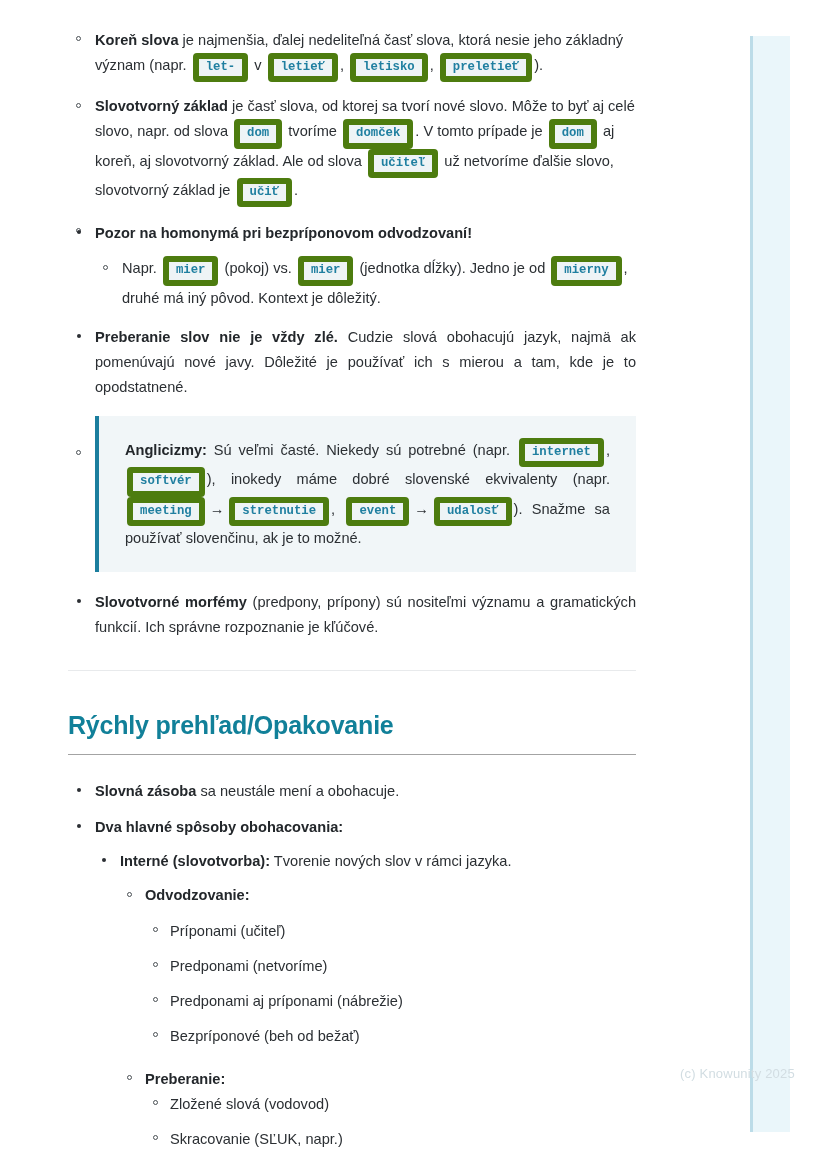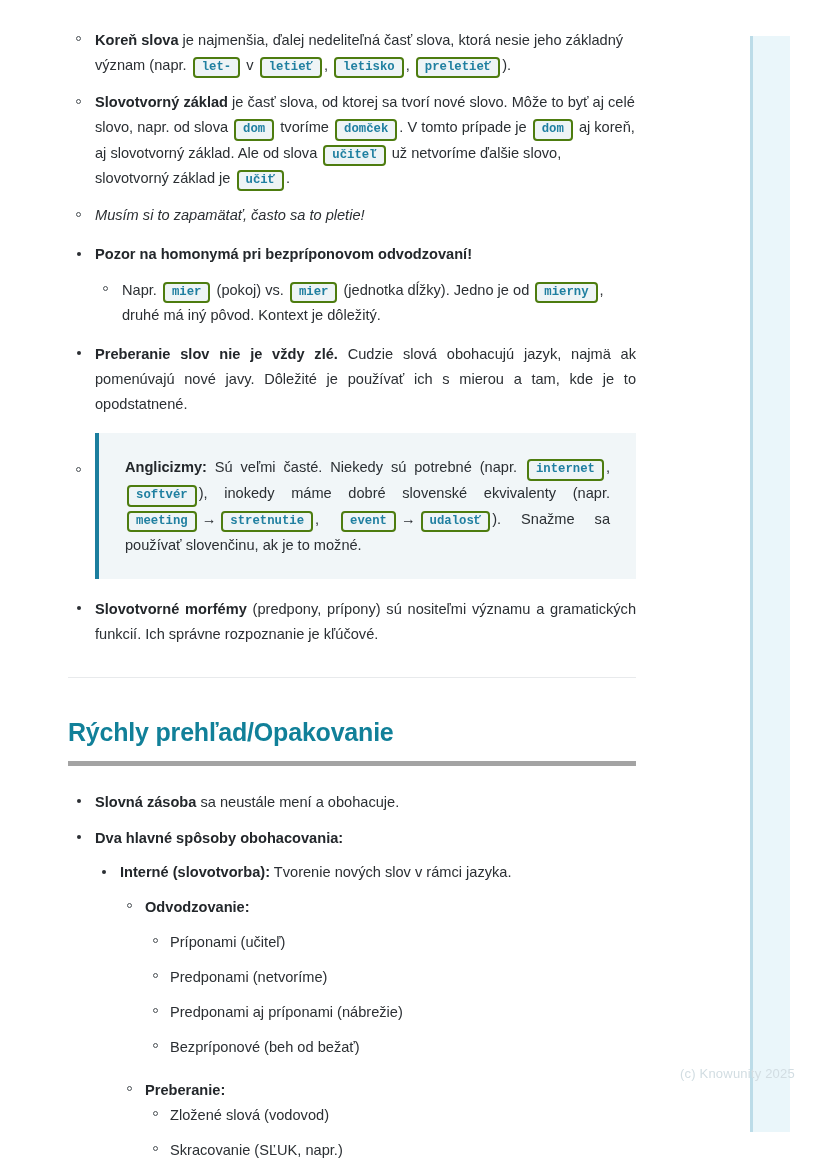--- a/index.html
+++ b/index.html
@@ -132,21 +132,21 @@
   }
   .it { font-style: italic; }
 
   
   code, .code {
     font-family: "Liberation Mono", "DejaVu Sans Mono", monospace;
     font-size: 12.3px;
     font-weight: bold;
     color: #1f7fa0;
     background: #eef4f6;
-    border: 2px solid #4d7c0f;
+    border: 6px solid #4d7c0f;
     border-radius: 4px;
     padding: 2px 7px 3px 7px;
     margin: 0 2px;
     white-space: nowrap;
     line-height: 1;
     display: inline-block;
     vertical-align: baseline;
   }
 
   
@@ -185,21 +185,21 @@
     margin: 30px 0 0 0;
   }
 
   
   h2.section {
     font-size: 25px;
     font-weight: bold;
     color: #118099;
     margin: 40px 0 0 0;
     padding: 0 0 14px 0;
-    border-bottom: 5px solid #a3a3a3;
+    border-bottom: 1px solid #a3a3a3;
     letter-spacing: -0.2px;
   }
 
   .after-heading { margin-top: 24px; }
 </style>
 </head>
 <body>
 
 <div id="side-panel"></div>
 <div id="side-panel-stripe"></div>
@@ -215,21 +215,20 @@
         <span class="b">Koreň slova</span><span> je najmenšia, ďalej nedeliteľná časť slova, ktorá nesie jeho základný význam (napr. </span><code>let-</code><span> v </span><code>letieť</code><span>, </span><code>letisko</code><span>, </span><code>preletieť</code><span>).</span>
       </li>
 
       <li class="lvl2">
         <span class="bullet"></span>
         <span class="b">Slovotvorný základ</span><span> je časť slova, od ktorej sa tvorí nové slovo. Môže to byť aj celé slovo, napr. od slova </span><code>dom</code><span> tvoríme </span><code>domček</code><span>. V tomto prípade je </span><code>dom</code><span> aj koreň, aj slovotvorný základ. Ale od slova </span><code>učiteľ</code><span> už netvoríme ďalšie slovo, slovotvorný základ je </span><code>učiť</code><span>.</span>
       </li>
 
       <li class="lvl2">
         <span class="bullet"></span>
-        <span class="it">Musím si to zapamätať, často sa to pletie!</span>
       </li>
     </ul>
 
     <ul style="margin-top:14px">
       <li class="lvl1">
         <span class="bullet"></span>
         <span class="b">Pozor na homonymá pri bezpríponovom odvodzovaní!</span>
 
         <ul class="sub">
           <li class="lvl2">

